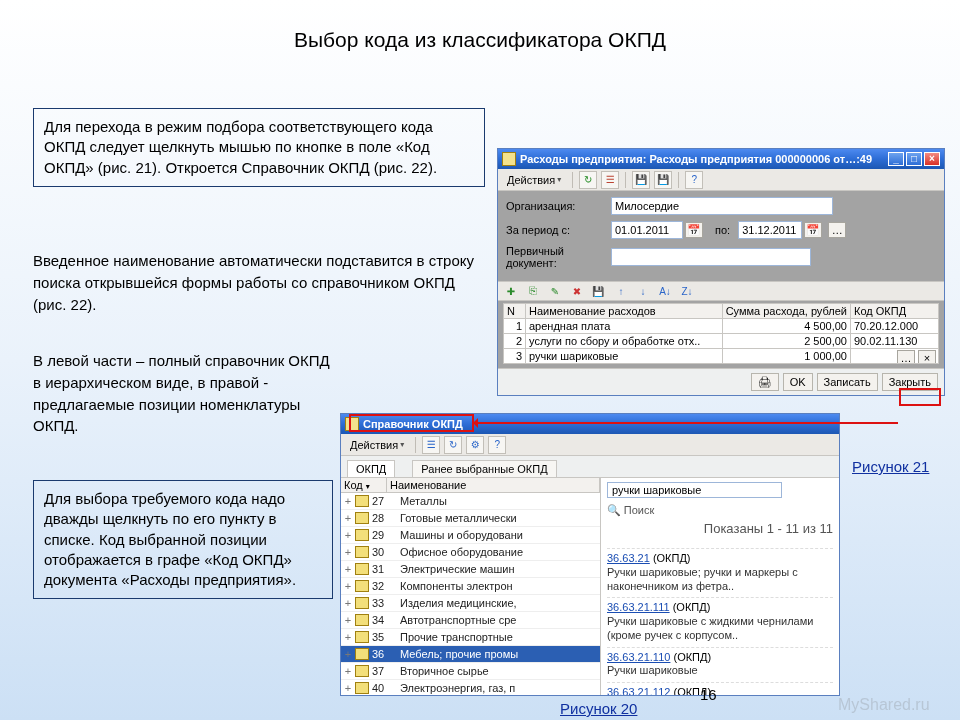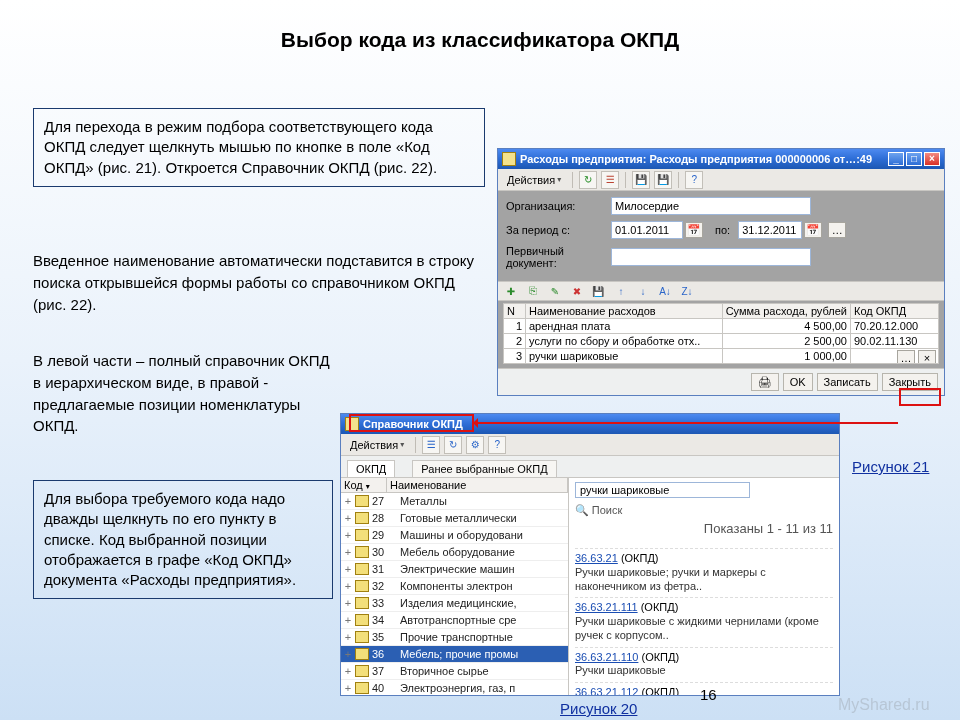--- a/index.html
+++ b/index.html
@@ -8,21 +8,21 @@
     width: 960px;
     height: 720px;
     background: linear-gradient(to top, #cce0f5 0%, #eaf2fb 50%, #ffffff 100%);
     font-family: Arial, Helvetica, sans-serif;
     color: #000;
     position: relative;
     overflow: hidden;
   }
   .title {
     text-align: center;
-    font-weight: bold;
+    font-weight: normal;
     font-size: 21px;
     padding-top: 28px;
   }
   .textbox {
     position: absolute;
     border: 1px solid #1a3a6e;
     padding: 8px 10px;
     font-size: 15px;
     line-height: 1.35;
     background: transparent;
@@ -139,21 +139,21 @@
     white-space: nowrap;
   }
   
   .split {
     display:flex;
     height: 218px;
     background:#fff;
     border-top:1px solid #c8c6c2;
   }
   .split .left {
-    width: 228px;
+    width: 260px;
     border-right:1px solid #c8c6c2;
     overflow:hidden;
   }
   .split .right {
     flex:1;
     padding: 4px 6px;
     font-size:11px;
     overflow:hidden;
   }
   .tree-head {
@@ -273,21 +273,21 @@
     <span class="microbtn" style="color:#b43;">☰</span>
     <span class="sep"></span>
     <span class="microbtn" style="color:#2a65c9;">💾</span>
     <span class="microbtn" style="color:#2a65c9;">💾</span>
     <span class="sep"></span>
     <span class="microbtn" style="color:#2a65c9;">?</span>
   </div>
   <div class="form-area">
     <div class="form-row">
       <label>Организация:</label>
-      <div class="field" style="width:200px;">
+      <div class="field" style="width:222px;">
           <span>Милосердие</span>
         </div>
     </div>
     <div class="form-row">
       <label>За период с:</label>
       <div class="field" style="width:72px;">
           <span>01.01.2011</span>
         </div>
       <span style="margin:0 2px;" class="ellips">📅</span>
       <span style="margin:0 8px 0 10px;">по:</span>
@@ -403,21 +403,21 @@
           <div class="tree-row">
             <span class="exp">+</span>
             <span class="fold"></span>
             <span class="code">29</span>
             <span class="name">Машины и оборудовани</span>
           </div>
           <div class="tree-row">
             <span class="exp">+</span>
             <span class="fold"></span>
             <span class="code">30</span>
-            <span class="name">Мебель оборудование</span>
+            <span class="name">Офисное оборудование</span>
           </div>
           <div class="tree-row">
             <span class="exp">+</span>
             <span class="fold"></span>
             <span class="code">31</span>
             <span class="name">Электрические машин</span>
           </div>
           <div class="tree-row">
             <span class="exp">+</span>
             <span class="fold"></span>

